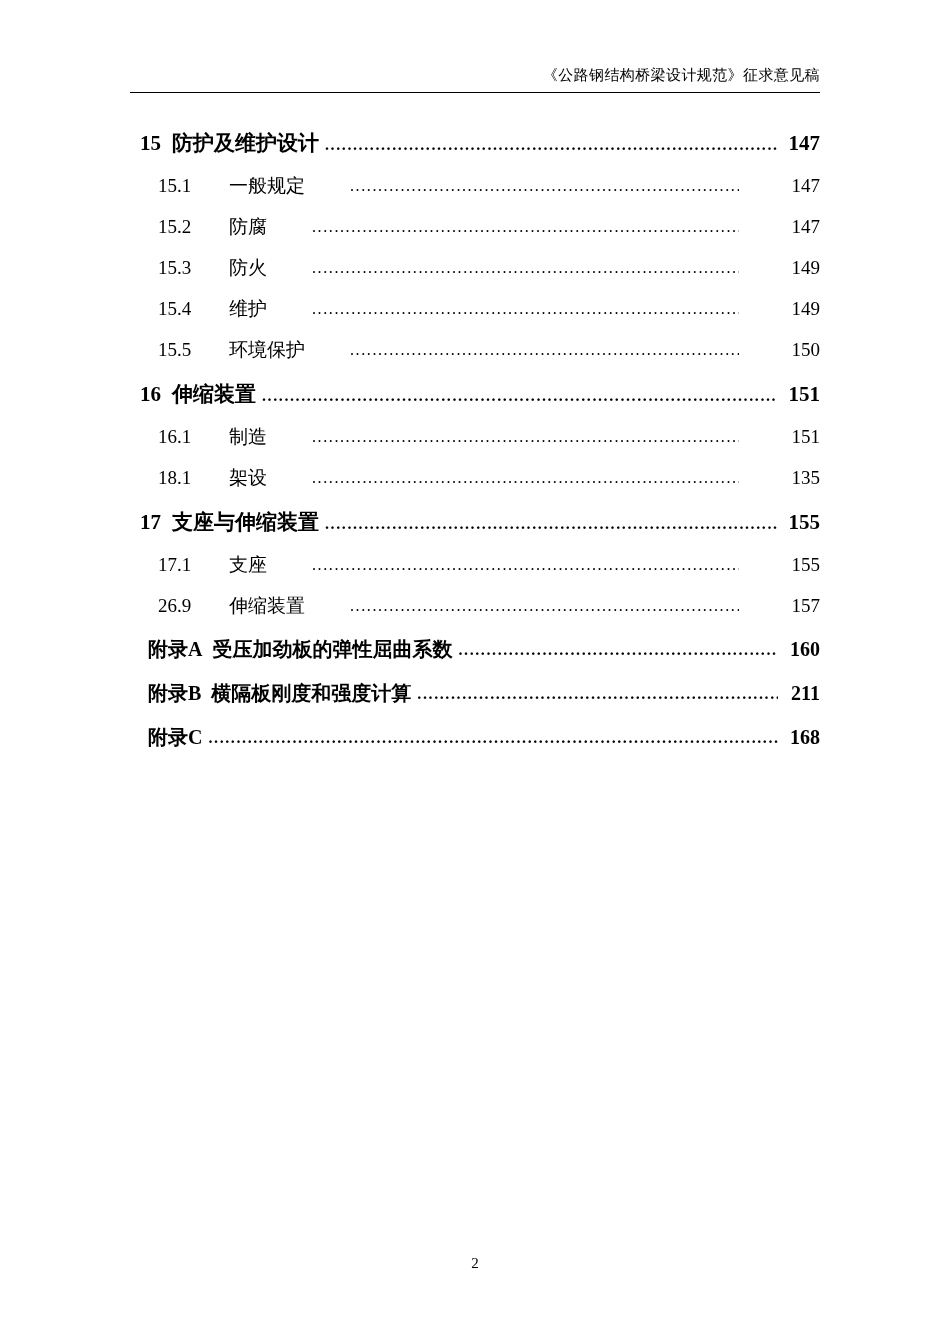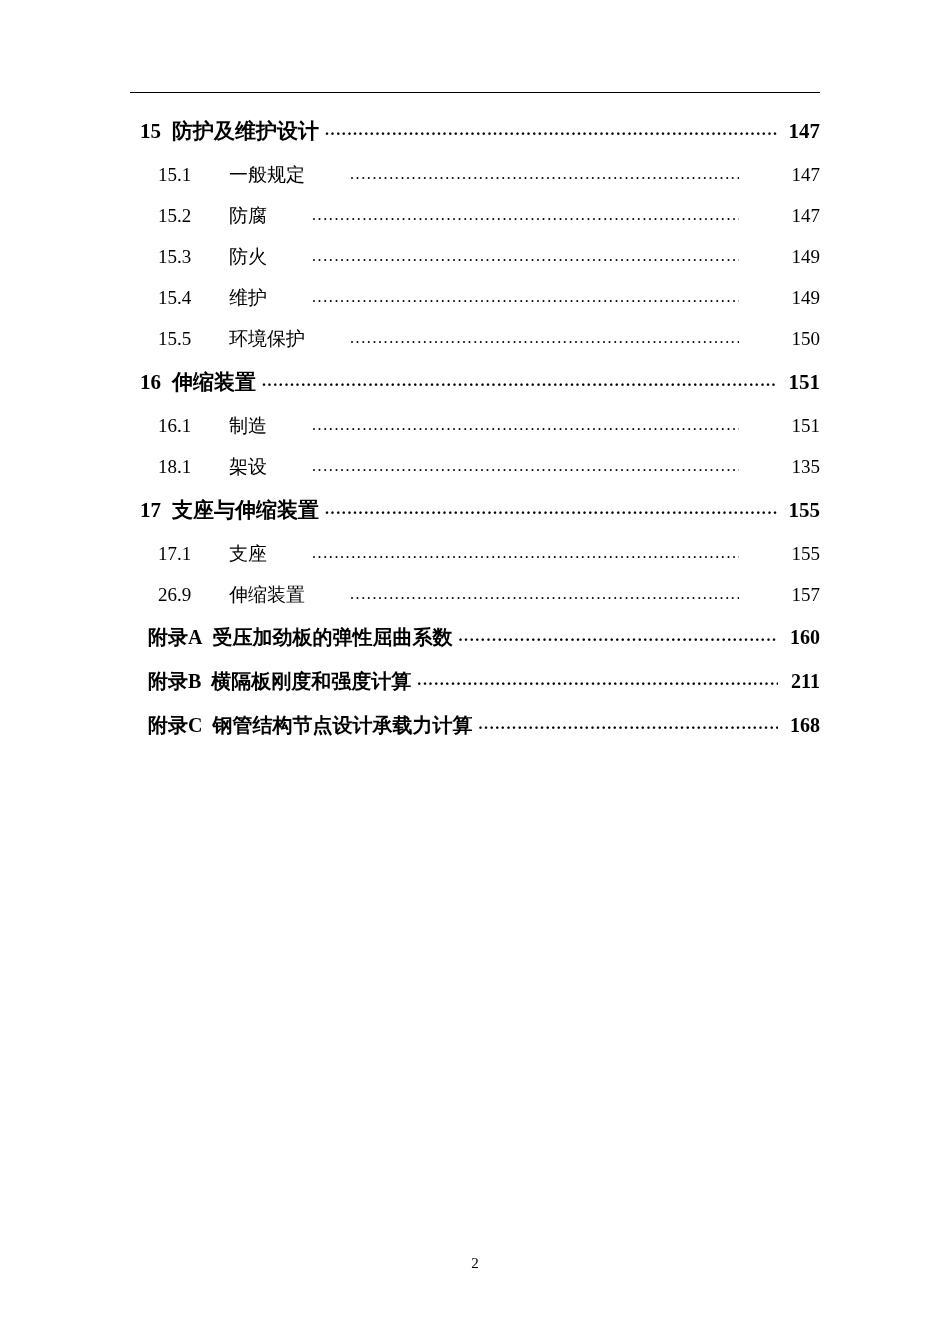--- a/index.html
+++ b/index.html
@@ -42,21 +42,21 @@
   }
   
   .toc {
     position: absolute;
     top: 108px;
     left: 130px;
     right: 130px;
   }
   .toc-row {
     display: flex;
-    align-items: center;
+    align-items: flex-end;
     width: 100%;
     margin: 0;
     padding: 0;
     line-height: 1.0;
   }
   .toc-row.level1 {
     font-weight: bold;
     font-size: 21px;
     height: 46px;
   }
@@ -107,20 +107,21 @@
     right: 0;
     text-align: center;
     font-size: 15px;
   }
 </style>
 </head>
 <body>
 
 <div class="page">
 
+  <div class="header">《公路钢结构桥梁设计规范》征求意见稿</div>
   <div class="header-rule"></div>
 
   <div class="toc" id="toc-container">
       <div class="toc-row level1">
         <span class="toc-num">15</span>
         <span class="toc-title">防护及维护设计</span>
         <span class="toc-leader">..............................................................................................................................................................</span>
         <span class="toc-page">147</span>
       </div>
       <div class="toc-row level2">
@@ -196,21 +197,20 @@
         <span class="toc-page">160</span>
       </div>
       <div class="toc-row appendix">
         <span class="toc-num">附录B</span>
         <span class="toc-title">横隔板刚度和强度计算</span>
         <span class="toc-leader">..............................................................................................................................................................</span>
         <span class="toc-page">211</span>
       </div>
       <div class="toc-row appendix">
         <span class="toc-num">附录C</span>
-        <span class="toc-title">钢管结构节点设计承载力计算</span>
         <span class="toc-leader">..............................................................................................................................................................</span>
         <span class="toc-page">168</span>
       </div>
     </div>
 
   <div class="footer">2</div>
 
 </div>
 
 </body></html>

